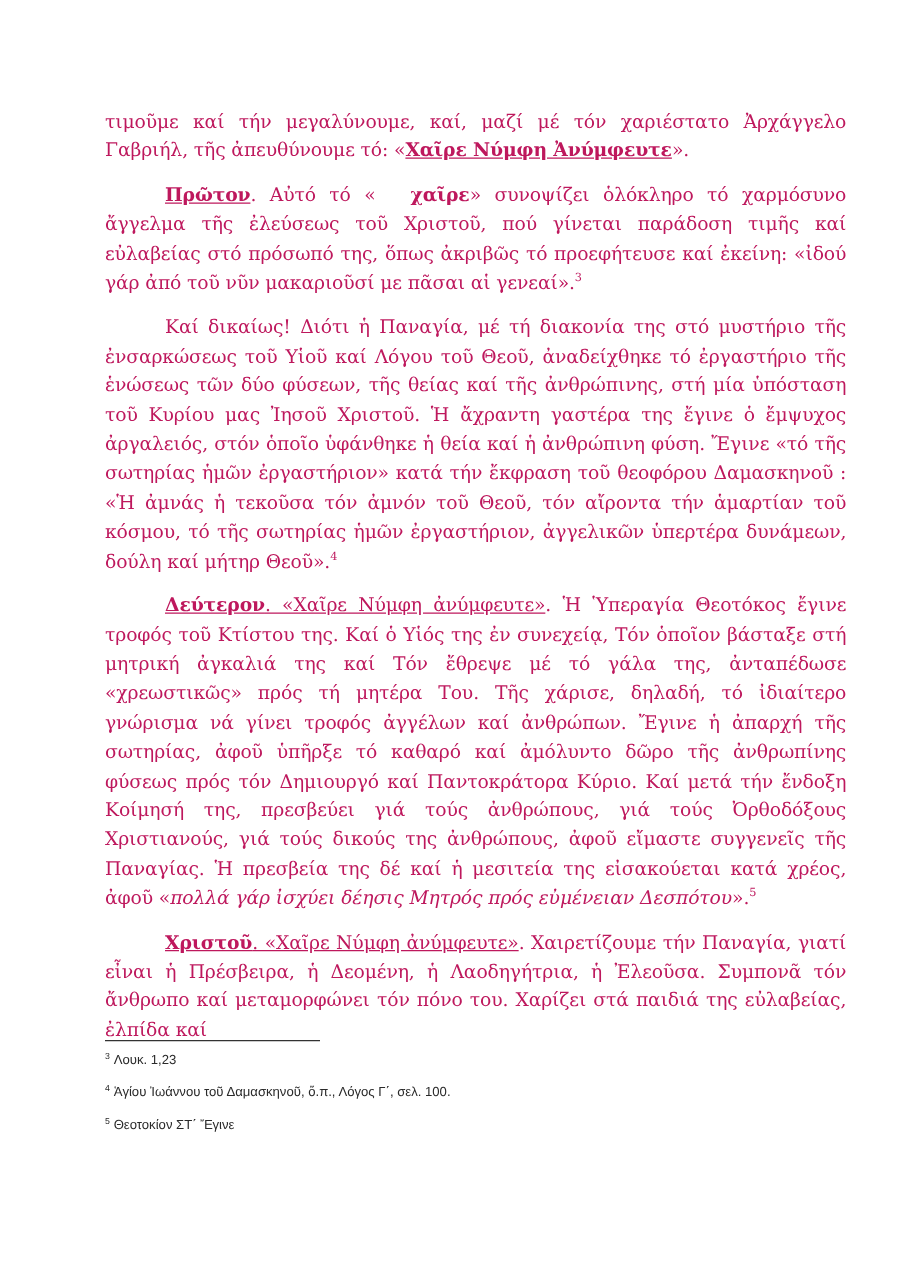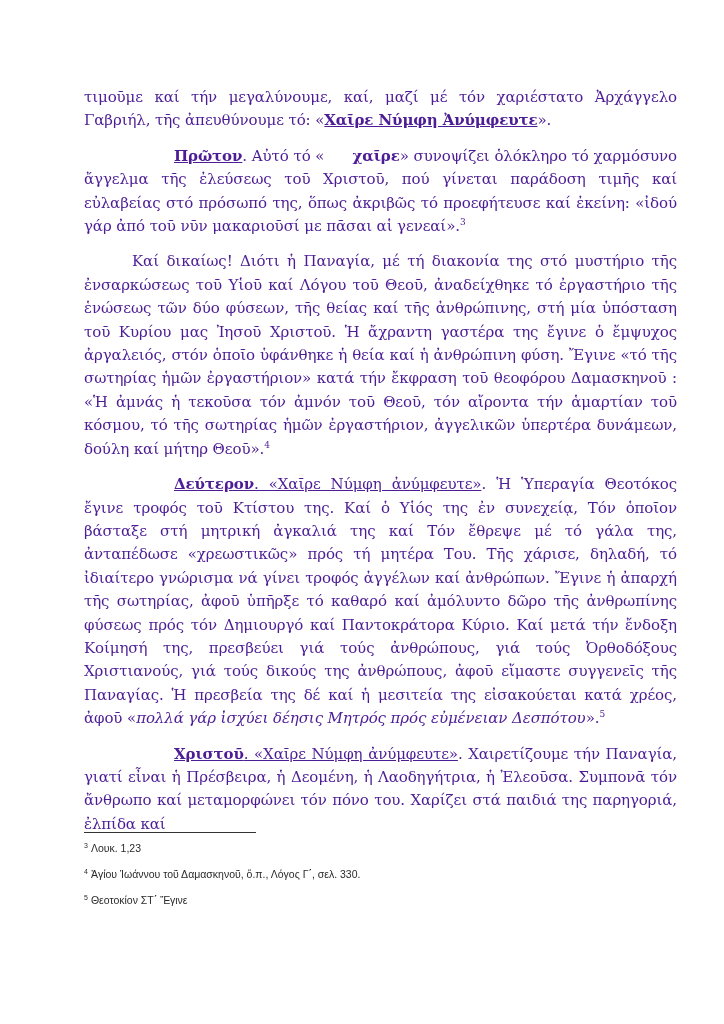--- a/index.html
+++ b/index.html
@@ -1,28 +1,28 @@
 <!DOCTYPE html>
 <html><head>
   <meta charset="utf-8">
   <style>
     html, body { margin: 0; padding: 0; background: #ffffff; }
     body { width: 724px; height: 1024px; position: relative; overflow: hidden; }
     .page {
       position: absolute; left: 84px; top: 86px; width: 593px;
       font-family: "DejaVu Serif", "Liberation Serif", serif;
-      color: #4c1d95;
+      color: #be185d;
       font-size: 15px;
       line-height: 23.4px;
       letter-spacing: -0.1px;
     }
     .para { margin: 0; text-align: justify; text-indent: 0; }
     .para.indent { text-indent: 48px; }
     .para + .para { margin-top: 12px; }
-    .lead { font-weight: bold; text-decoration: underline; margin-left: 42px; }
+    .lead { font-weight: bold; text-decoration: underline; }
     .lead-quote { text-decoration: underline; }
     .bold { font-weight: bold; margin-left: 28px; }
     .bold-u { font-weight: bold; text-decoration: underline; }
     .it { font-style: italic; }
     sup { font-size: 9px; line-height: 0; vertical-align: super; }
     .footnotes {
       position: absolute; left: 84px; top: 832px; width: 593px;
       font-family: "Liberation Sans", "DejaVu Sans", sans-serif;
       color: #2a2a2a; font-size: 10.5px;
     }
@@ -35,21 +35,21 @@
 
 <div class="page">
   <p class="para"><span>τιμοῦμε καί τήν μεγαλύνουμε, καί, μαζί μέ τόν χαριέστατο Ἀρχάγγελο Γαβριήλ, τῆς ἀπευθύνουμε τό: «</span><span class="bold-u">Χαῖρε Νύμφη Ἀνύμφευτε</span><span>».</span></p>
 
   <p class="para indent"><span class="lead">Πρῶτον</span><span>. Αὐτό τό «</span><span class="bold">χαῖρε</span><span>» συνοψίζει ὁλόκληρο τό χαρμόσυνο ἄγγελμα τῆς ἐλεύσεως τοῦ Χριστοῦ, πού γίνεται παράδοση τιμῆς καί εὐλαβείας στό πρόσωπό της, ὅπως ἀκριβῶς τό προεφήτευσε καί ἐκείνη: «ἰδού γάρ ἀπό τοῦ νῦν μακαριοῦσί με πᾶσαι αἱ γενεαί».</span><sup>3</sup></p>
 
   <p class="para indent"><span>Καί δικαίως! Διότι ἡ Παναγία, μέ τή διακονία της στό μυστήριο τῆς ἐνσαρκώσεως τοῦ Υἱοῦ καί Λόγου τοῦ Θεοῦ, ἀναδείχθηκε τό ἐργαστήριο τῆς ἑνώσεως τῶν δύο φύσεων, τῆς θείας καί τῆς ἀνθρώπινης, στή μία ὑπόσταση τοῦ Κυρίου μας Ἰησοῦ Χριστοῦ. Ἡ ἄχραντη γαστέρα της ἔγινε ὁ ἔμψυχος ἀργαλειός, στόν ὁποῖο ὑφάνθηκε ἡ θεία καί ἡ ἀνθρώπινη φύση. Ἔγινε «τό τῆς σωτηρίας ἡμῶν ἐργαστήριον» κατά τήν ἔκφραση τοῦ θεοφόρου Δαμασκηνοῦ : «Ἡ ἀμνάς ἡ τεκοῦσα τόν ἀμνόν τοῦ Θεοῦ, τόν αἴροντα τήν ἁμαρτίαν τοῦ κόσμου, τό τῆς σωτηρίας ἡμῶν ἐργαστήριον, ἀγγελικῶν ὑπερτέρα δυνάμεων, δούλη καί μήτηρ Θεοῦ».</span><sup>4</sup></p>
 
   <p class="para indent"><span class="lead">Δεύτερον</span><span class="lead-quote">. «Χαῖρε Νύμφη ἀνύμφευτε»</span><span>. Ἡ Ὑπεραγία Θεοτόκος ἔγινε τροφός τοῦ Κτίστου της. Καί ὁ Υἱός της ἐν συνεχείᾳ, Τόν ὁποῖον βάσταξε στή μητρική ἀγκαλιά της καί Τόν ἔθρεψε μέ τό γάλα της, ἀνταπέδωσε «χρεωστικῶς» πρός τή μητέρα Του. Τῆς χάρισε, δηλαδή, τό ἰδιαίτερο γνώρισμα νά γίνει τροφός ἀγγέλων καί ἀνθρώπων. Ἔγινε ἡ ἀπαρχή τῆς σωτηρίας, ἀφοῦ ὑπῆρξε τό καθαρό καί ἀμόλυντο δῶρο τῆς ἀνθρωπίνης φύσεως πρός τόν Δημιουργό καί Παντοκράτορα Κύριο. Καί μετά τήν ἔνδοξη Κοίμησή της, πρεσβεύει γιά τούς ἀνθρώπους, γιά τούς Ὀρθοδόξους Χριστιανούς, γιά τούς δικούς της ἀνθρώπους, ἀφοῦ εἴμαστε συγγενεῖς τῆς Παναγίας. Ἡ πρεσβεία της δέ καί ἡ μεσιτεία της εἰσακούεται κατά χρέος, ἀφοῦ «</span><span class="it">πολλά γάρ ἰσχύει δέησις Μητρός πρός εὐμένειαν Δεσπότου</span><span>».</span><sup>5</sup></p>
 
-  <p class="para indent"><span class="lead">Χριστοῦ</span><span class="lead-quote">. «Χαῖρε Νύμφη ἀνύμφευτε»</span><span>. Χαιρετίζουμε τήν Παναγία, γιατί εἶναι ἡ Πρέσβειρα, ἡ Δεομένη, ἡ Λαοδηγήτρια, ἡ Ἐλεοῦσα. Συμπονᾶ τόν ἄνθρωπο καί μεταμορφώνει τόν πόνο του. Χαρίζει στά παιδιά της παρηγοριά, ἐλπίδα καί</span></p>
+  <p class="para indent"><span class="lead">Χριστοῦ</span><span class="lead-quote">. «Χαῖρε Νύμφη ἀνύμφευτε»</span><span>. Χαιρετίζουμε τήν Παναγία, γιατί εἶναι ἡ Πρέσβειρα, ἡ Δεομένη, ἡ Λαοδηγήτρια, ἡ Ἐλεοῦσα. Συμπονᾶ τόν ἄνθρωπο καί μεταμορφώνει τόν πόνο του. Χαρίζει στά παιδιά της εὐλαβείας, ἐλπίδα καί</span></p>
 </div>
 
 <div class="footnotes">
   <div class="fn-rule"></div>
   <p class="fn"><sup>3</sup><span>Λουκ. 1,23</span></p>
-  <p class="fn"><sup>4</sup><span>Ἁγίου Ἰωάννου τοῦ Δαμασκηνοῦ, ὅ.π., Λόγος Γ΄, σελ. 330.</span></p>
+  <p class="fn"><sup>4</sup><span>Ἁγίου Ἰωάννου τοῦ Δαμασκηνοῦ, ὅ.π., Λόγος Γ΄, σελ. 100.</span></p>
   <p class="fn"><sup>5</sup><span>Θεοτοκίον ΣΤ΄ Ἔγινε</span></p>
 </div>
 
 </body></html>

